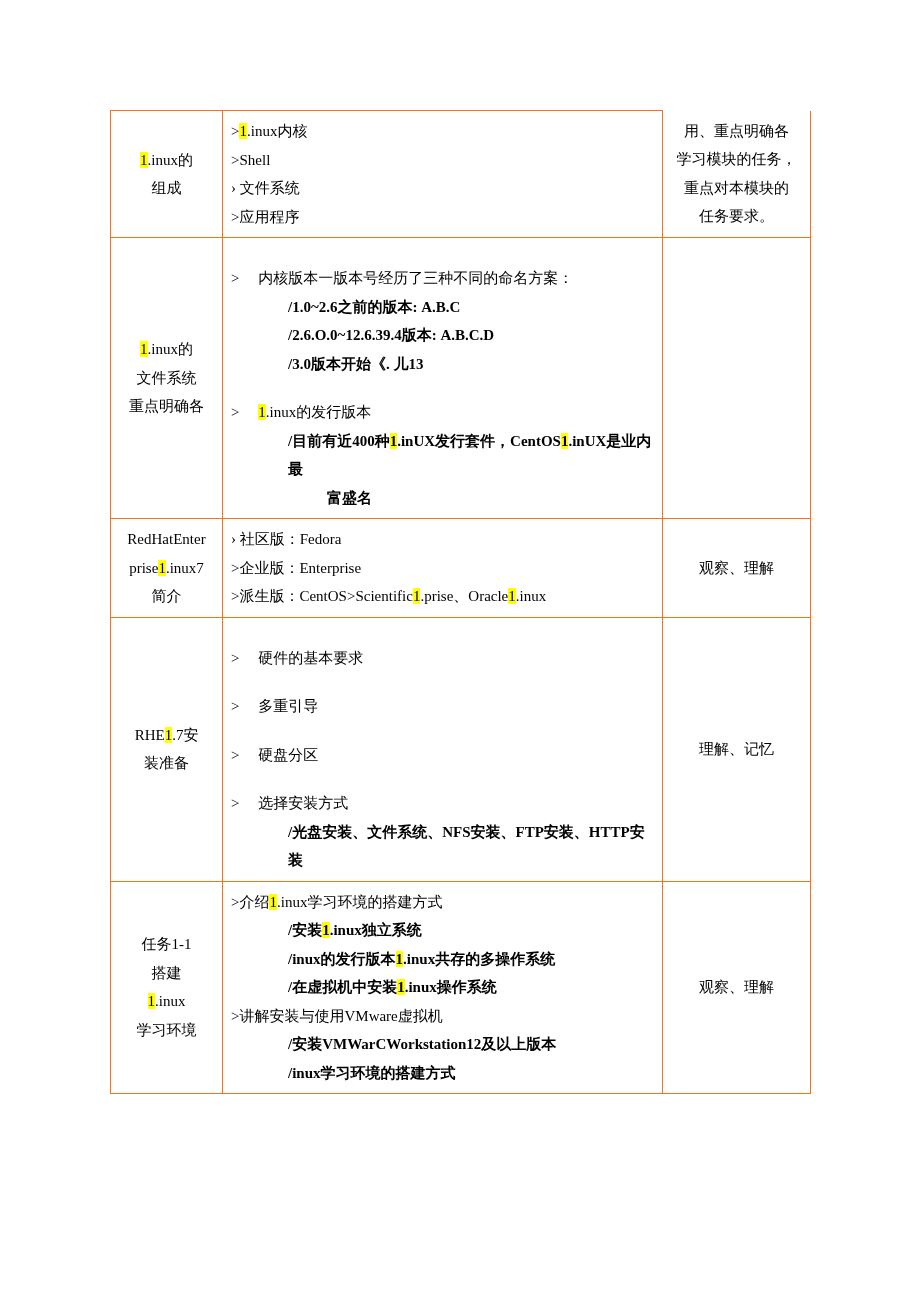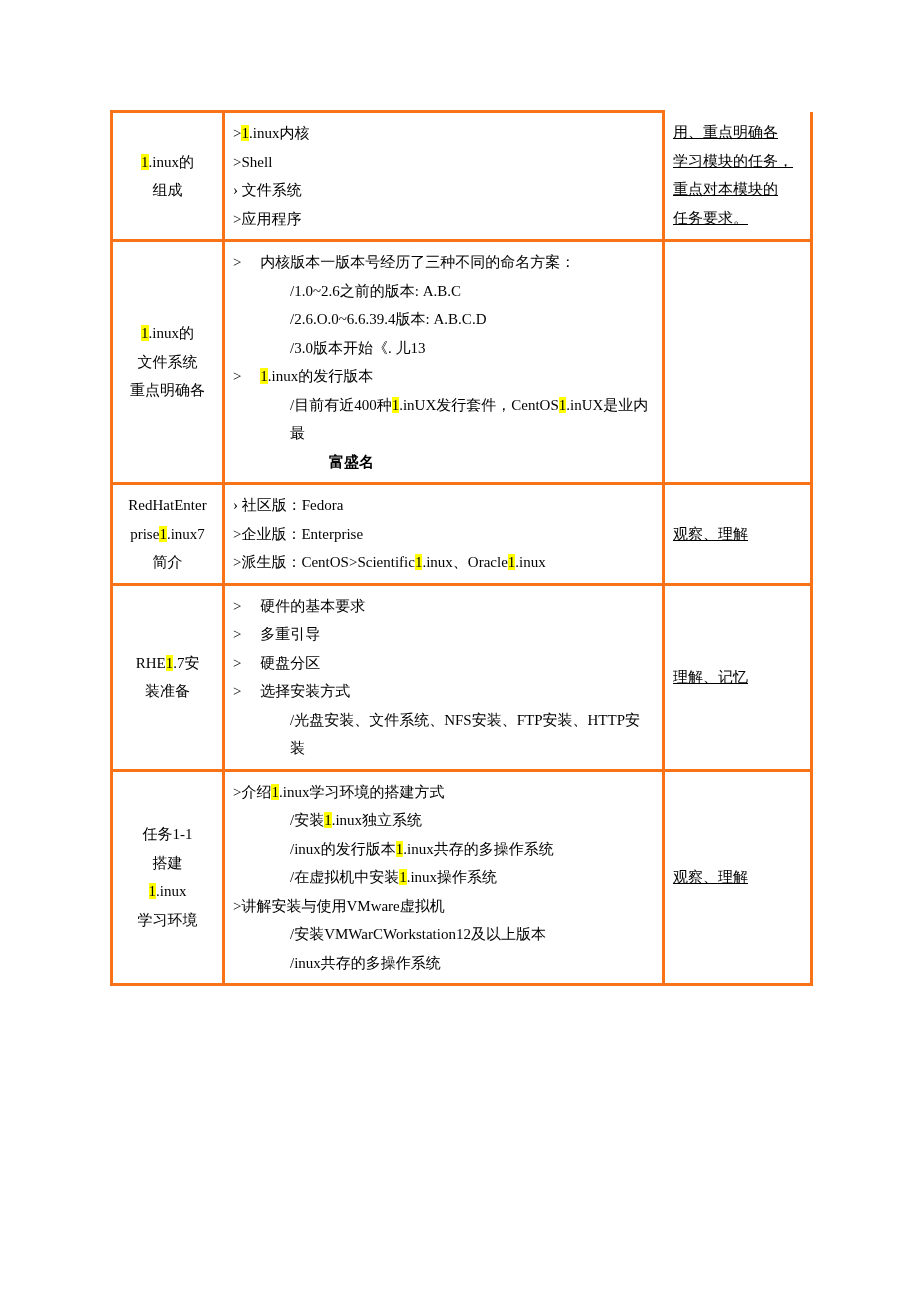--- a/index.html
+++ b/index.html
@@ -16,47 +16,46 @@
     margin: 0 auto;
     padding: 110px 110px 40px 110px;
     box-sizing: border-box;
   }
   .tbl {
     width: 100%;
     border-collapse: collapse;
     table-layout: fixed;
   }
   .tbl td {
-    border: 3px solid #f97316;
+    border: 1px solid #f97316;
     padding: 6px 8px;
     vertical-align: middle;
   }
   col.c1 { width: 112px; }
   col.c2 { width: 440px; }
   col.c3 { width: 148px; }
   .lbl {
     text-align: center;
     margin-left: 28px;
   }
   .content {
     text-align: left;
     padding: 8px 10px 8px 6px;
   }
   .notes {
-    text-align: left;
+    text-align: center;
     padding: 10px 6px;
-    text-decoration: underline;
   }
   .hl {
     background: #ffff00;
   }
   .line { display: block; }
-  .ind1 { padding-left: 2.6em; text-indent: -2.6em; }
+  .ind1 { padding-left: 2.6em; text-indent: -2.6em; margin-top: 20px; }
   .ind0 { padding-left: 0; }
-  .ind2 { padding-left: 3.8em; }
+  .ind2 { padding-left: 3.8em; font-weight: bold; }
   .ind3 { padding-left: 6.4em; font-weight: bold; }
   .no-top-border { border-top: none !important; }
 </style>
 </head>
 <body>
 
 <div class="page">
   <table class="tbl">
     <colgroup>
       <col class="c1">
@@ -84,38 +83,38 @@
         </tr>
         <tr>
           <td class="lbl">
             <span class="line"><span class="hl">1</span><span>.inux的</span></span>
             <span class="line"><span>文件系统</span></span>
             <span class="line"><span>重点明确各</span></span>
           </td>
           <td class="content">
             <span class="line ind1"><span>&gt;　 内核版本一版本号经历了三种不同的命名方案：</span></span>
             <span class="line ind2"><span>/1.0~2.6之前的版本: A.B.C</span></span>
-            <span class="line ind2"><span>/2.6.O.0~6.6.39.4版本: A.B.C.D</span></span>
+            <span class="line ind2"><span>/2.6.O.0~12.6.39.4版本: A.B.C.D</span></span>
             <span class="line ind2"><span>/3.0版本开始《. 儿13</span></span>
             <span class="line ind1"><span>&gt;　 </span><span class="hl">1</span><span>.inux的发行版本</span></span>
             <span class="line ind2"><span>/目前有近400种</span><span class="hl">1</span><span>.inUX发行套件，CentOS</span><span class="hl">1</span><span>.inUX是业内最</span></span>
             <span class="line ind3"><span>富盛名</span></span>
           </td>
           <td class="notes"></td>
         </tr>
         <tr>
           <td class="lbl">
             <span class="line"><span>RedHatEnter</span></span>
             <span class="line"><span>prise</span><span class="hl">1</span><span>.inux7</span></span>
             <span class="line"><span>简介</span></span>
           </td>
           <td class="content">
             <span class="line ind0"><span>› 社区版：Fedora</span></span>
             <span class="line ind0"><span>&gt;企业版：Enterprise</span></span>
-            <span class="line ind0"><span>&gt;派生版：CentOS&gt;Scientific</span><span class="hl">1</span><span>.inux、Oracle</span><span class="hl">1</span><span>.inux</span></span>
+            <span class="line ind0"><span>&gt;派生版：CentOS&gt;Scientific</span><span class="hl">1</span><span>.prise、Oracle</span><span class="hl">1</span><span>.inux</span></span>
           </td>
           <td class="notes">
             <span class="line"><span>观察、理解</span></span>
           </td>
         </tr>
         <tr>
           <td class="lbl">
             <span class="line"><span>RHE</span><span class="hl">1</span><span>.7安</span></span>
             <span class="line"><span>装准备</span></span>
           </td>
@@ -137,21 +136,21 @@
             <span class="line"><span class="hl">1</span><span>.inux</span></span>
             <span class="line"><span>学习环境</span></span>
           </td>
           <td class="content">
             <span class="line ind0"><span>&gt;介绍</span><span class="hl">1</span><span>.inux学习环境的搭建方式</span></span>
             <span class="line ind2"><span>/安装</span><span class="hl">1</span><span>.inux独立系统</span></span>
             <span class="line ind2"><span>/inux的发行版本</span><span class="hl">1</span><span>.inux共存的多操作系统</span></span>
             <span class="line ind2"><span>/在虚拟机中安装</span><span class="hl">1</span><span>.inux操作系统</span></span>
             <span class="line ind0"><span>&gt;讲解安装与使用VMware虚拟机</span></span>
             <span class="line ind2"><span>/安装VMWarCWorkstation12及以上版本</span></span>
-            <span class="line ind2"><span>/inux共存的多操作系统</span></span>
+            <span class="line ind2"><span>/inux学习环境的搭建方式</span></span>
           </td>
           <td class="notes">
             <span class="line"><span>观察、理解</span></span>
           </td>
         </tr>
       </tbody>
   </table>
 </div>
 
 </body></html>

